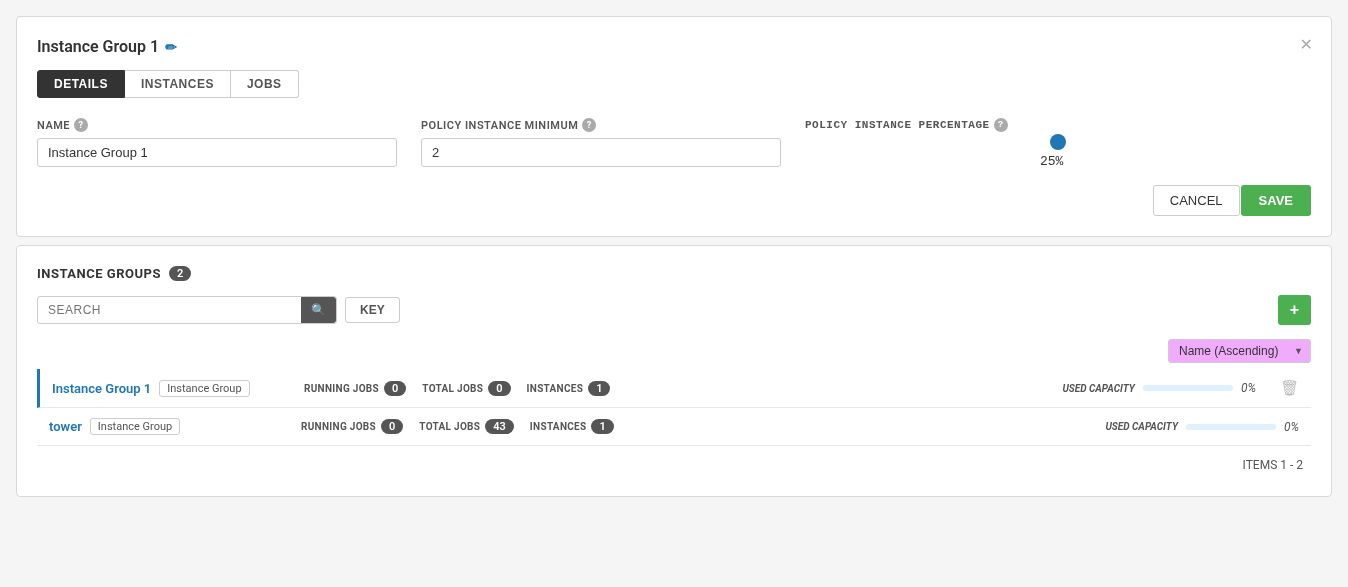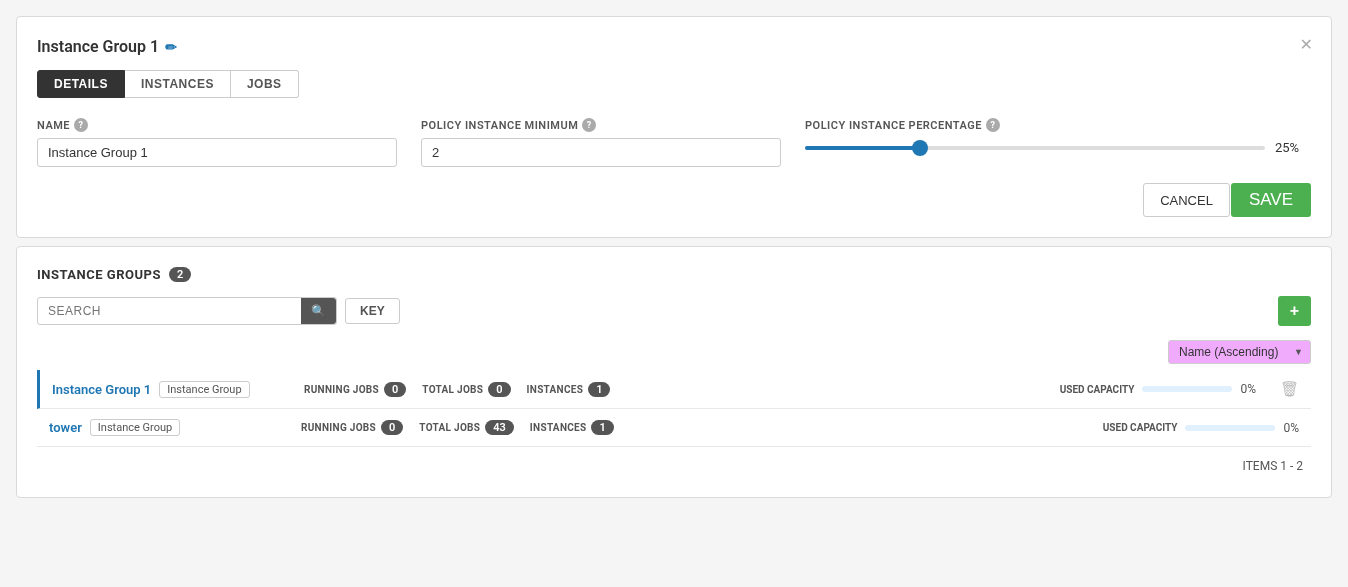--- a/index.html
+++ b/index.html
@@ -68,21 +68,21 @@
       align-items: flex-start;
       margin-bottom: 16px;
     }
     .form-group {
       display: flex;
       flex-direction: column;
       gap: 6px;
     }
     .form-group.name-field { flex: 0 0 360px; }
     .form-group.min-field { flex: 0 0 360px; }
-    .form-group.pct-field { flex: 1; }
+    .form-group.pct-field { flex: 1; font-family: Liberation Mono, monospace; }
     .form-label {
       font-size: 11px;
       font-weight: 600;
       color: #555;
       letter-spacing: 0.5px;
       display: flex;
       align-items: center;
       gap: 4px;
       text-transform: uppercase;
     }
@@ -106,20 +106,21 @@
       font-size: 13px;
       color: #333;
       outline: none;
       width: 100%;
     }
     .slider-row {
       display: flex;
       align-items: center;
       gap: 10px;
       margin-top: 2px;
+      flex-direction: column;
     }
     .slider-track {
       flex: 1;
       height: 4px;
       background: #ddd;
       border-radius: 2px;
       position: relative;
     }
     .slider-fill {
       height: 4px;
@@ -158,23 +159,23 @@
       font-size: 13px;
       color: #333;
       font-weight: 500;
     }
     .btn-save {
       padding: 7px 18px;
       border: none;
       background: #4caf50;
       border-radius: 3px;
       cursor: pointer;
-      font-size: 17px;
-      color: #fff;
-      font-weight: 400;
+      font-size: 13px;
+      color: #fff;
+      font-weight: 700;
     }
     
     .section-header {
       display: flex;
       align-items: center;
       gap: 8px;
       margin-bottom: 14px;
     }
     .section-title {
       font-size: 13px;
@@ -325,20 +326,21 @@
       border-radius: 10px;
       padding: 1px 8px;
       font-size: 11px;
       font-weight: 600;
     }
     .capacity-section {
       display: flex;
       align-items: center;
       gap: 8px;
       margin-left: auto;
+      font-style: italic;
     }
     .capacity-label {
       font-size: 10px;
       font-weight: 700;
       color: #555;
       text-transform: uppercase;
     }
     .capacity-bar-track {
       width: 90px;
       height: 6px;

